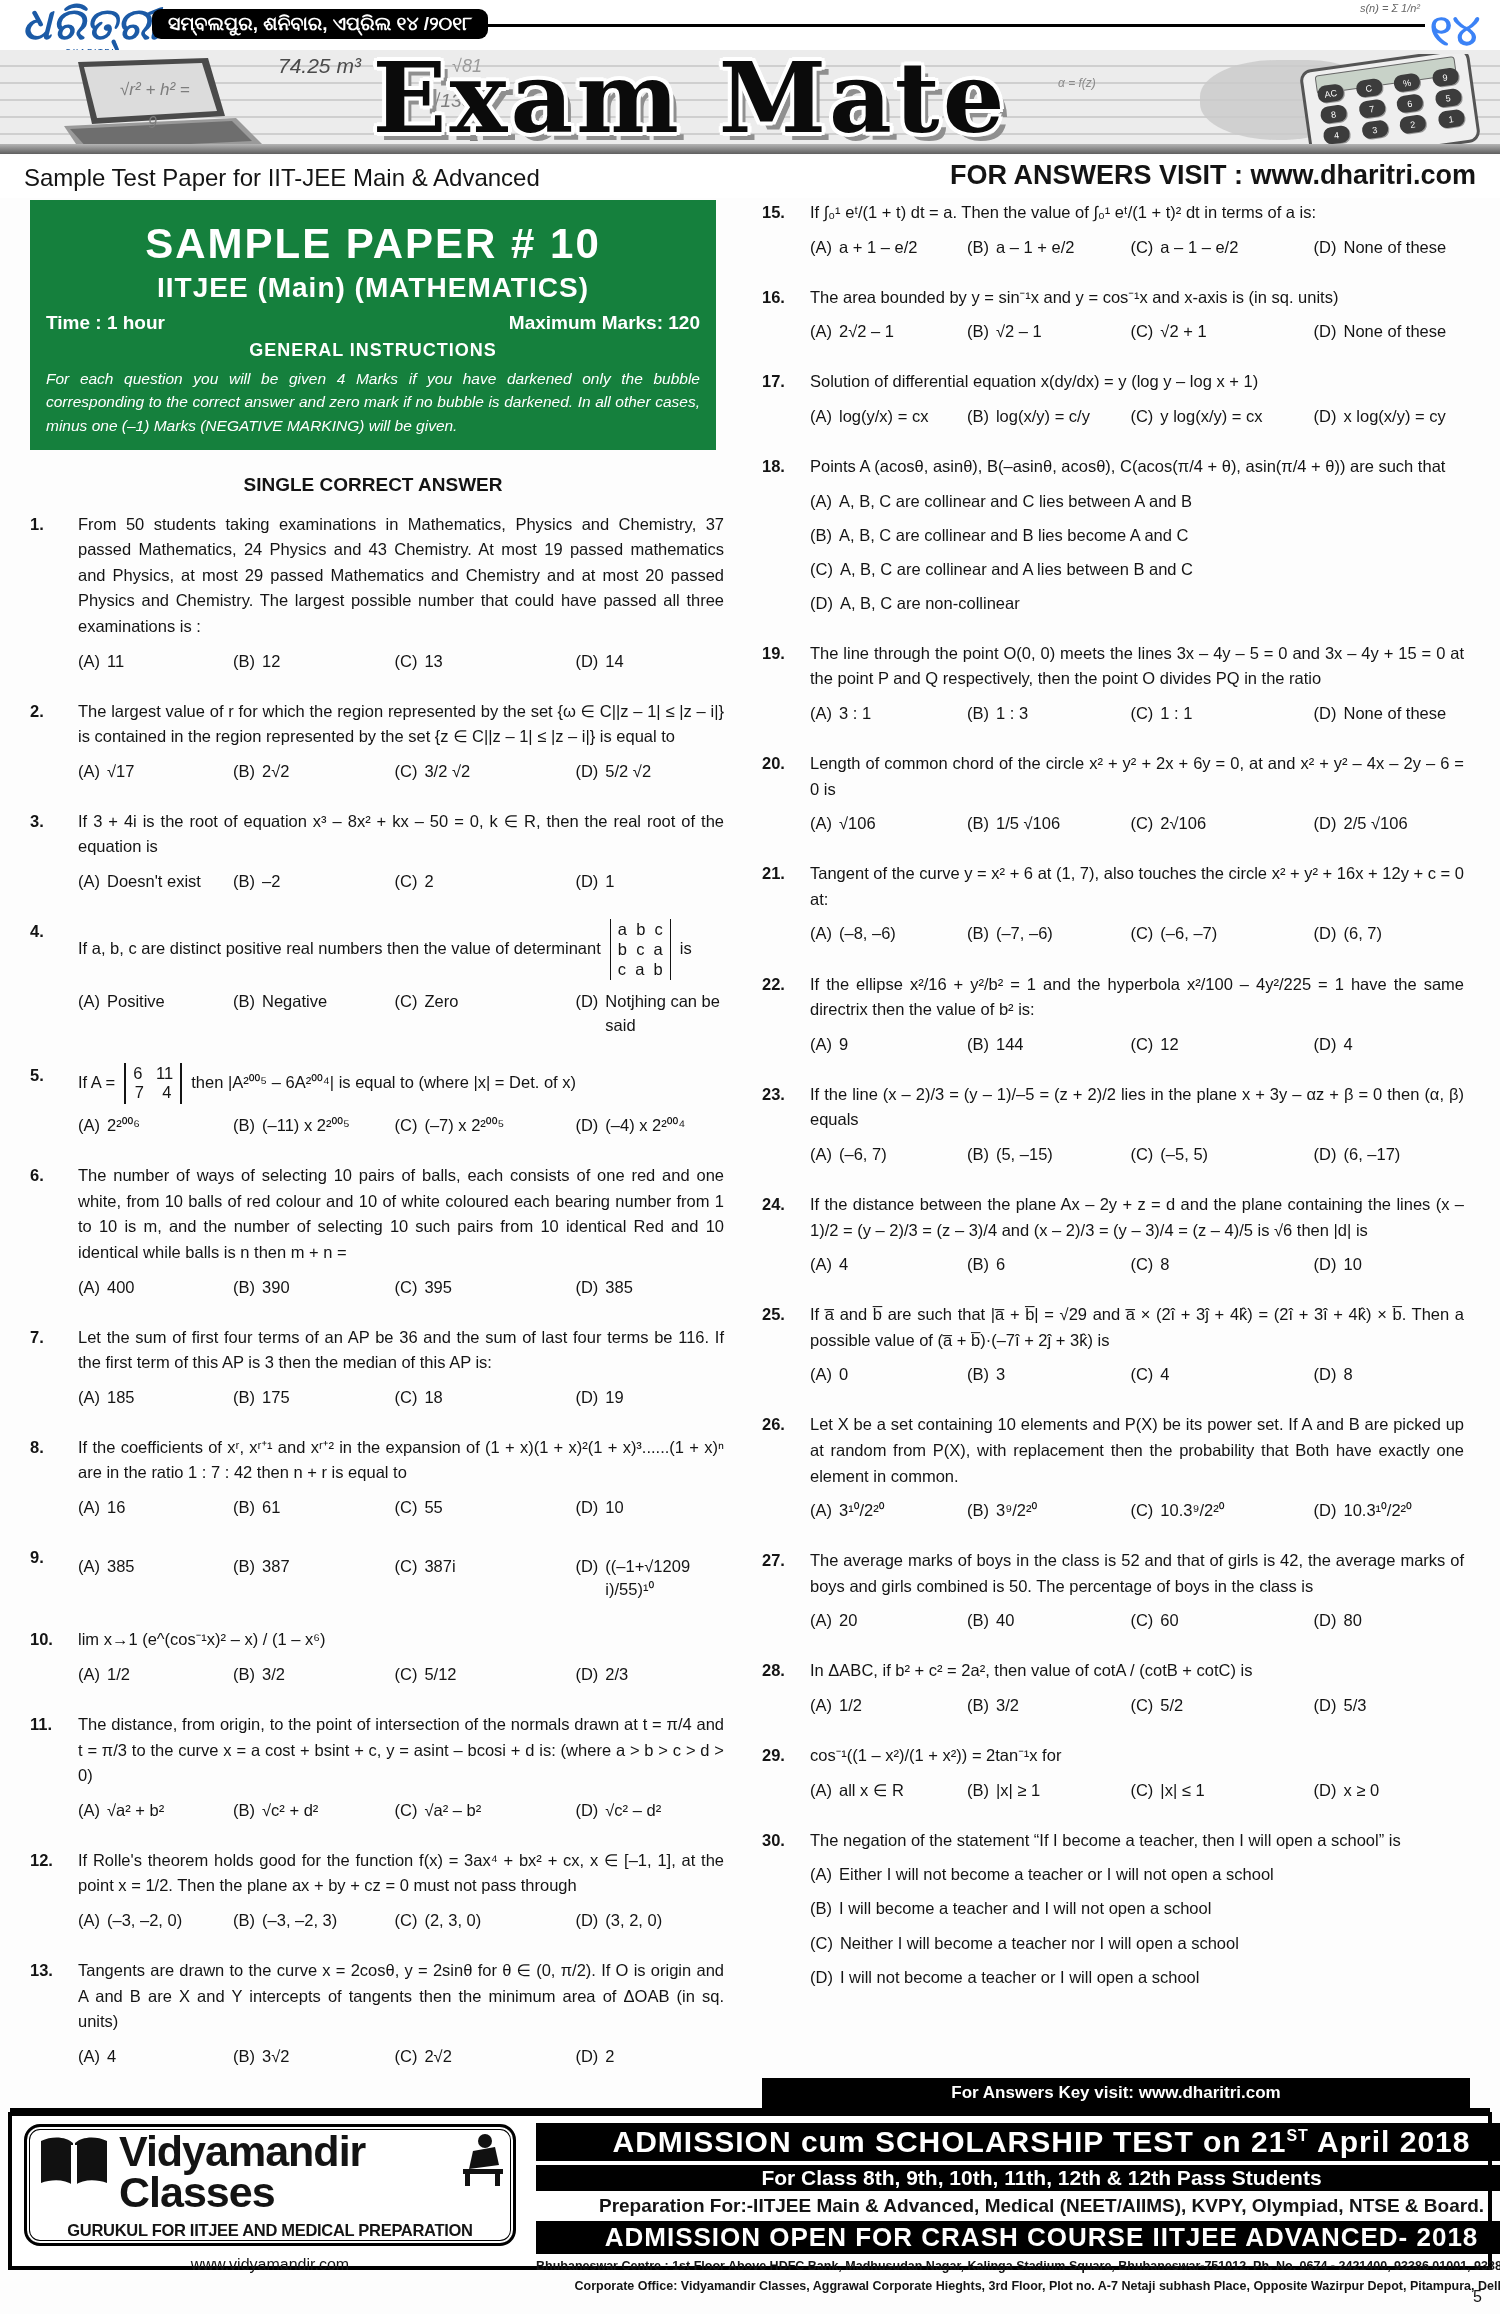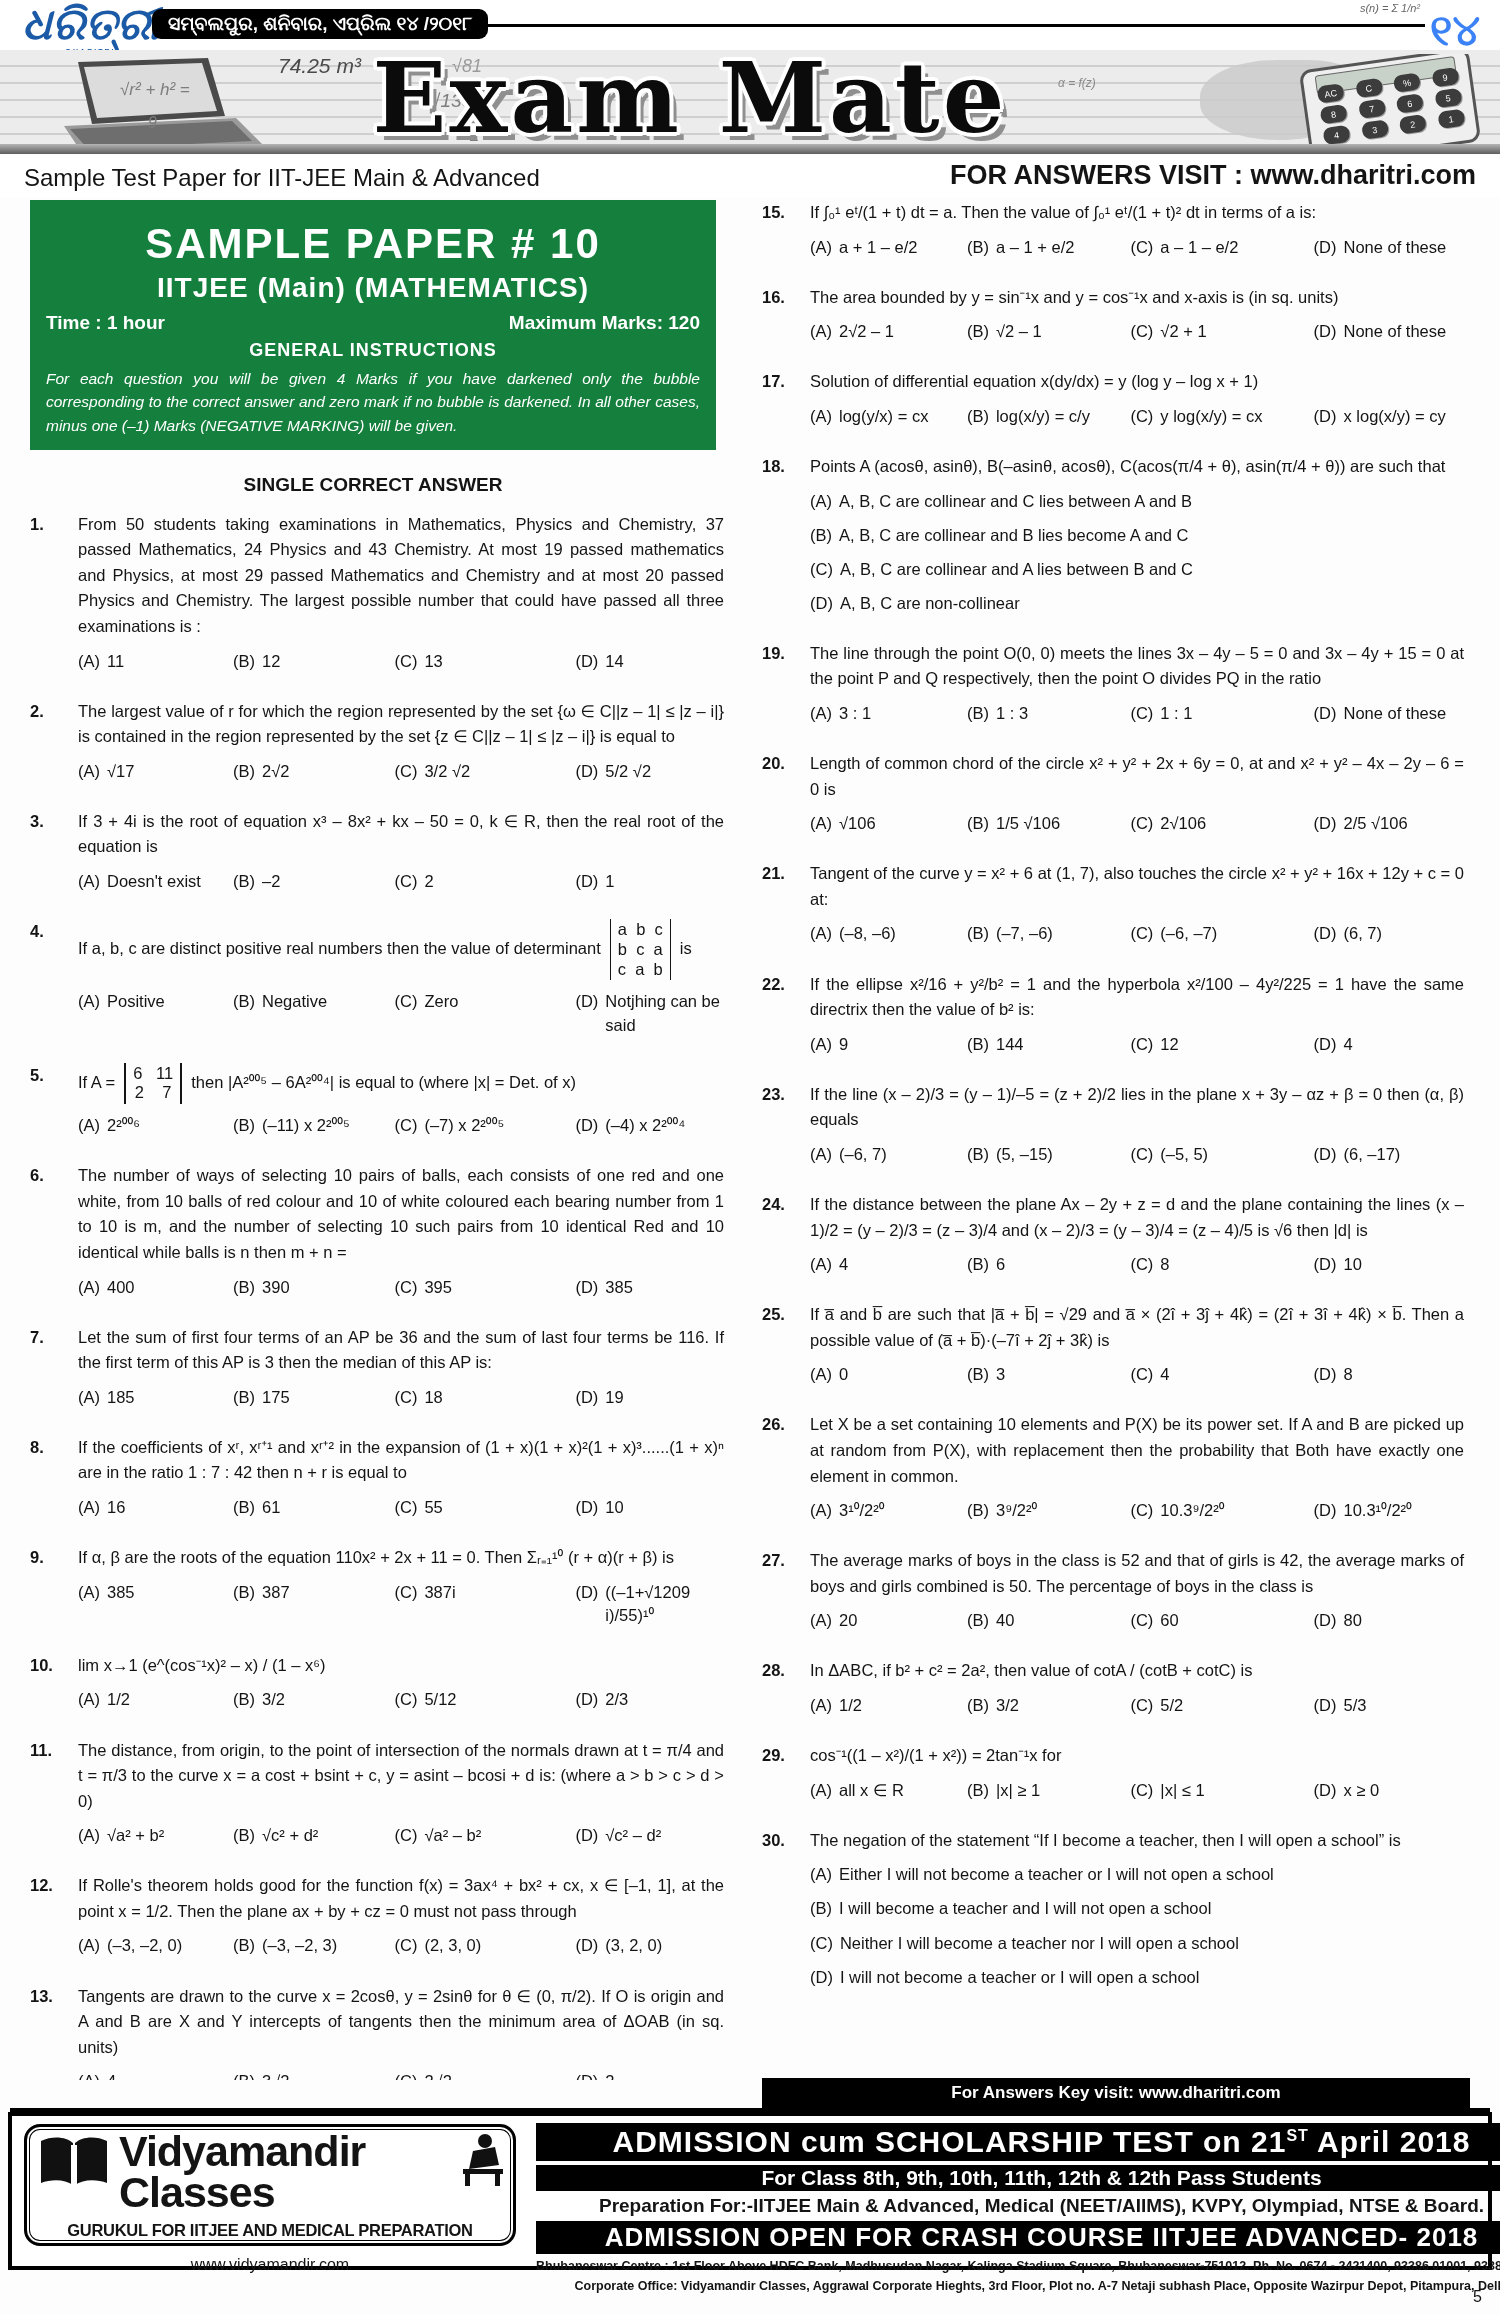--- a/index.html
+++ b/index.html
@@ -264,21 +264,21 @@
               <div class="opt">
                 <span class="opt-letter">(D)</span>
                 <span class="opt-val">Notjhing can be said</span>
               </div>
             </div>
           </div>
         </div>
         <div class="question">
           <div class="q-num">5.</div>
           <div class="q-body">
-            <div class="q-text"><span>If  A =</span><span class="matrix bracket"><span class="m-row">6   11</span><span class="m-row">2    7</span></span><span>then |A²⁰⁰⁵ – 6A²⁰⁰⁴| is equal to (where |x| = Det. of x)</span></div>
+            <div class="q-text"><span>If  A =</span><span class="matrix bracket"><span class="m-row">6   11</span><span class="m-row">7    4</span></span><span>then |A²⁰⁰⁵ – 6A²⁰⁰⁴| is equal to (where |x| = Det. of x)</span></div>
             <div class="q-opts">
               <div class="opt">
                 <span class="opt-letter">(A)</span>
                 <span class="opt-val">2²⁰⁰⁶</span>
               </div>
               <div class="opt">
                 <span class="opt-letter">(B)</span>
                 <span class="opt-val">(–11) x 2²⁰⁰⁵</span>
               </div>
               <div class="opt">
@@ -360,21 +360,20 @@
               <div class="opt">
                 <span class="opt-letter">(D)</span>
                 <span class="opt-val">10</span>
               </div>
             </div>
           </div>
         </div>
         <div class="question">
           <div class="q-num">9.</div>
           <div class="q-body">
-            <div class="q-text">If α, β are the roots of the equation 110x² + 2x + 11 = 0. Then  Σᵣ₌₁¹⁰ (r + α)(r + β)  is</div>
             <div class="q-opts">
               <div class="opt">
                 <span class="opt-letter">(A)</span>
                 <span class="opt-val">385</span>
               </div>
               <div class="opt">
                 <span class="opt-letter">(B)</span>
                 <span class="opt-val">387</span>
               </div>
               <div class="opt">

